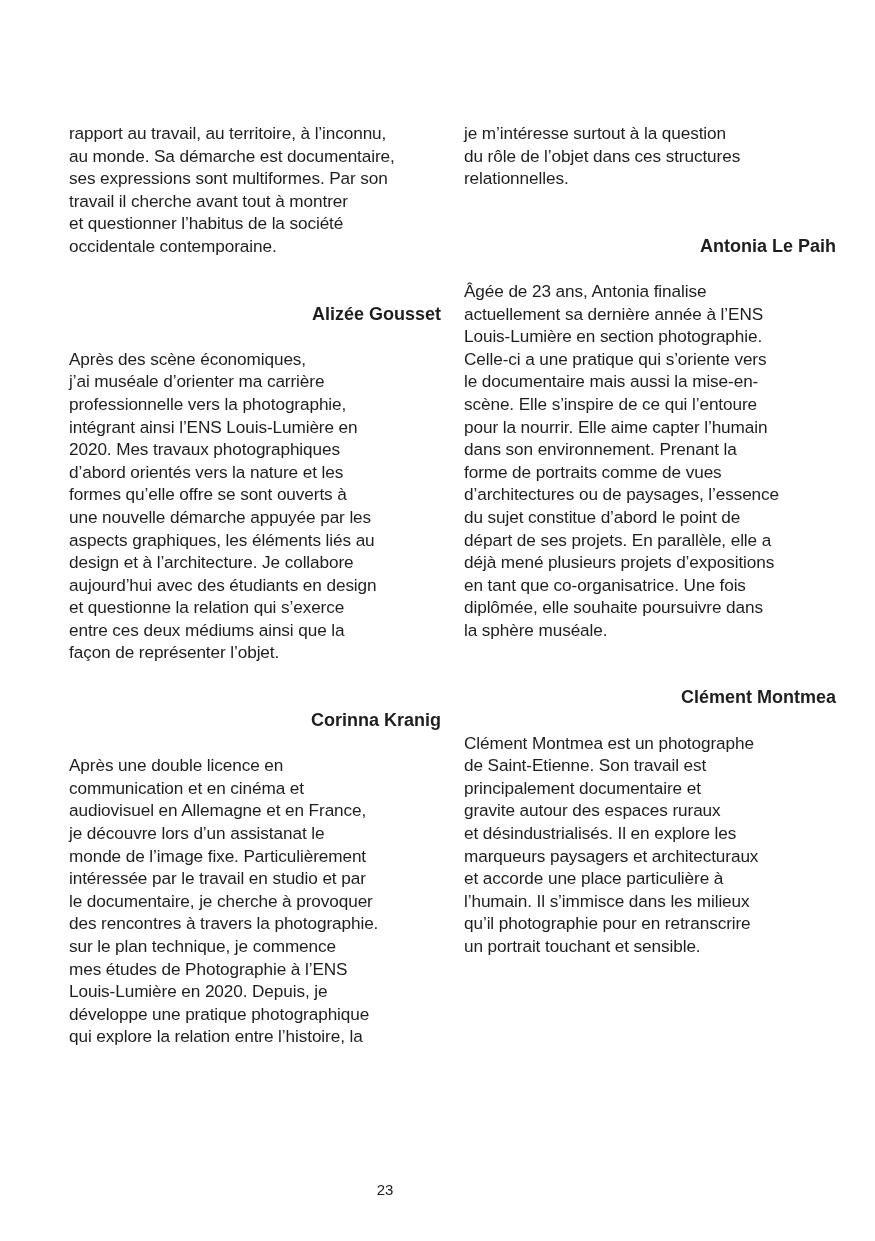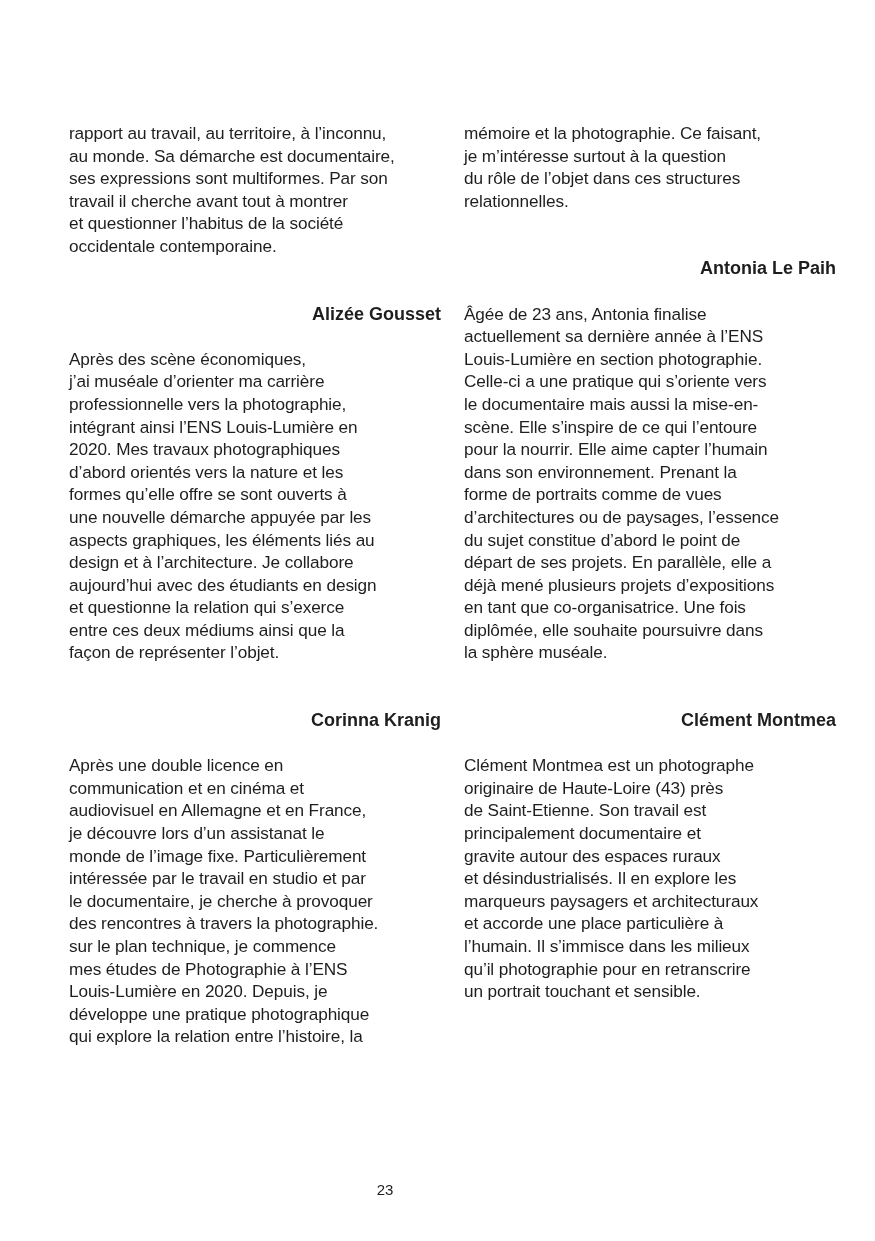--- a/index.html
+++ b/index.html
@@ -65,21 +65,20 @@
         <span class="line">mes études de Photographie à l’ENS</span>
         <span class="line">Louis-Lumière en 2020. Depuis, je</span>
         <span class="line">développe une pratique photographique</span>
         <span class="line">qui explore la relation entre l’histoire, la</span>
       </div>
   </div>
 </div>
 
 <div class="col right">
   <div>
-      <span class="line">mémoire et la photographie. Ce faisant,</span>
       <span class="line">je m’intéresse surtout à la question</span>
       <span class="line">du rôle de l’objet dans ces structures</span>
       <span class="line">relationnelles.</span>
     </div>
   <div class="gap-big"></div>
   <div>
     <span class="heading">Antonia Le Paih</span>
     <div class="gap-small"></div>
     <div>
         <span class="line">Âgée de 23 ans, Antonia finalise</span>
@@ -99,21 +98,20 @@
         <span class="line">diplômée, elle souhaite poursuivre dans</span>
         <span class="line">la sphère muséale.</span>
       </div>
   </div>
   <div class="gap-big"></div>
   <div>
     <span class="heading">Clément Montmea</span>
     <div class="gap-small"></div>
     <div>
         <span class="line">Clément Montmea est un photographe</span>
-        <span class="line">originaire de Haute-Loire (43) près</span>
         <span class="line">de Saint-Etienne. Son travail est</span>
         <span class="line">principalement documentaire et</span>
         <span class="line">gravite autour des espaces ruraux</span>
         <span class="line">et désindustrialisés. Il en explore les</span>
         <span class="line">marqueurs paysagers et architecturaux</span>
         <span class="line">et accorde une place particulière à</span>
         <span class="line">l’humain. Il s’immisce dans les milieux</span>
         <span class="line">qu’il photographie pour en retranscrire</span>
         <span class="line">un portrait touchant et sensible.</span>
       </div>

